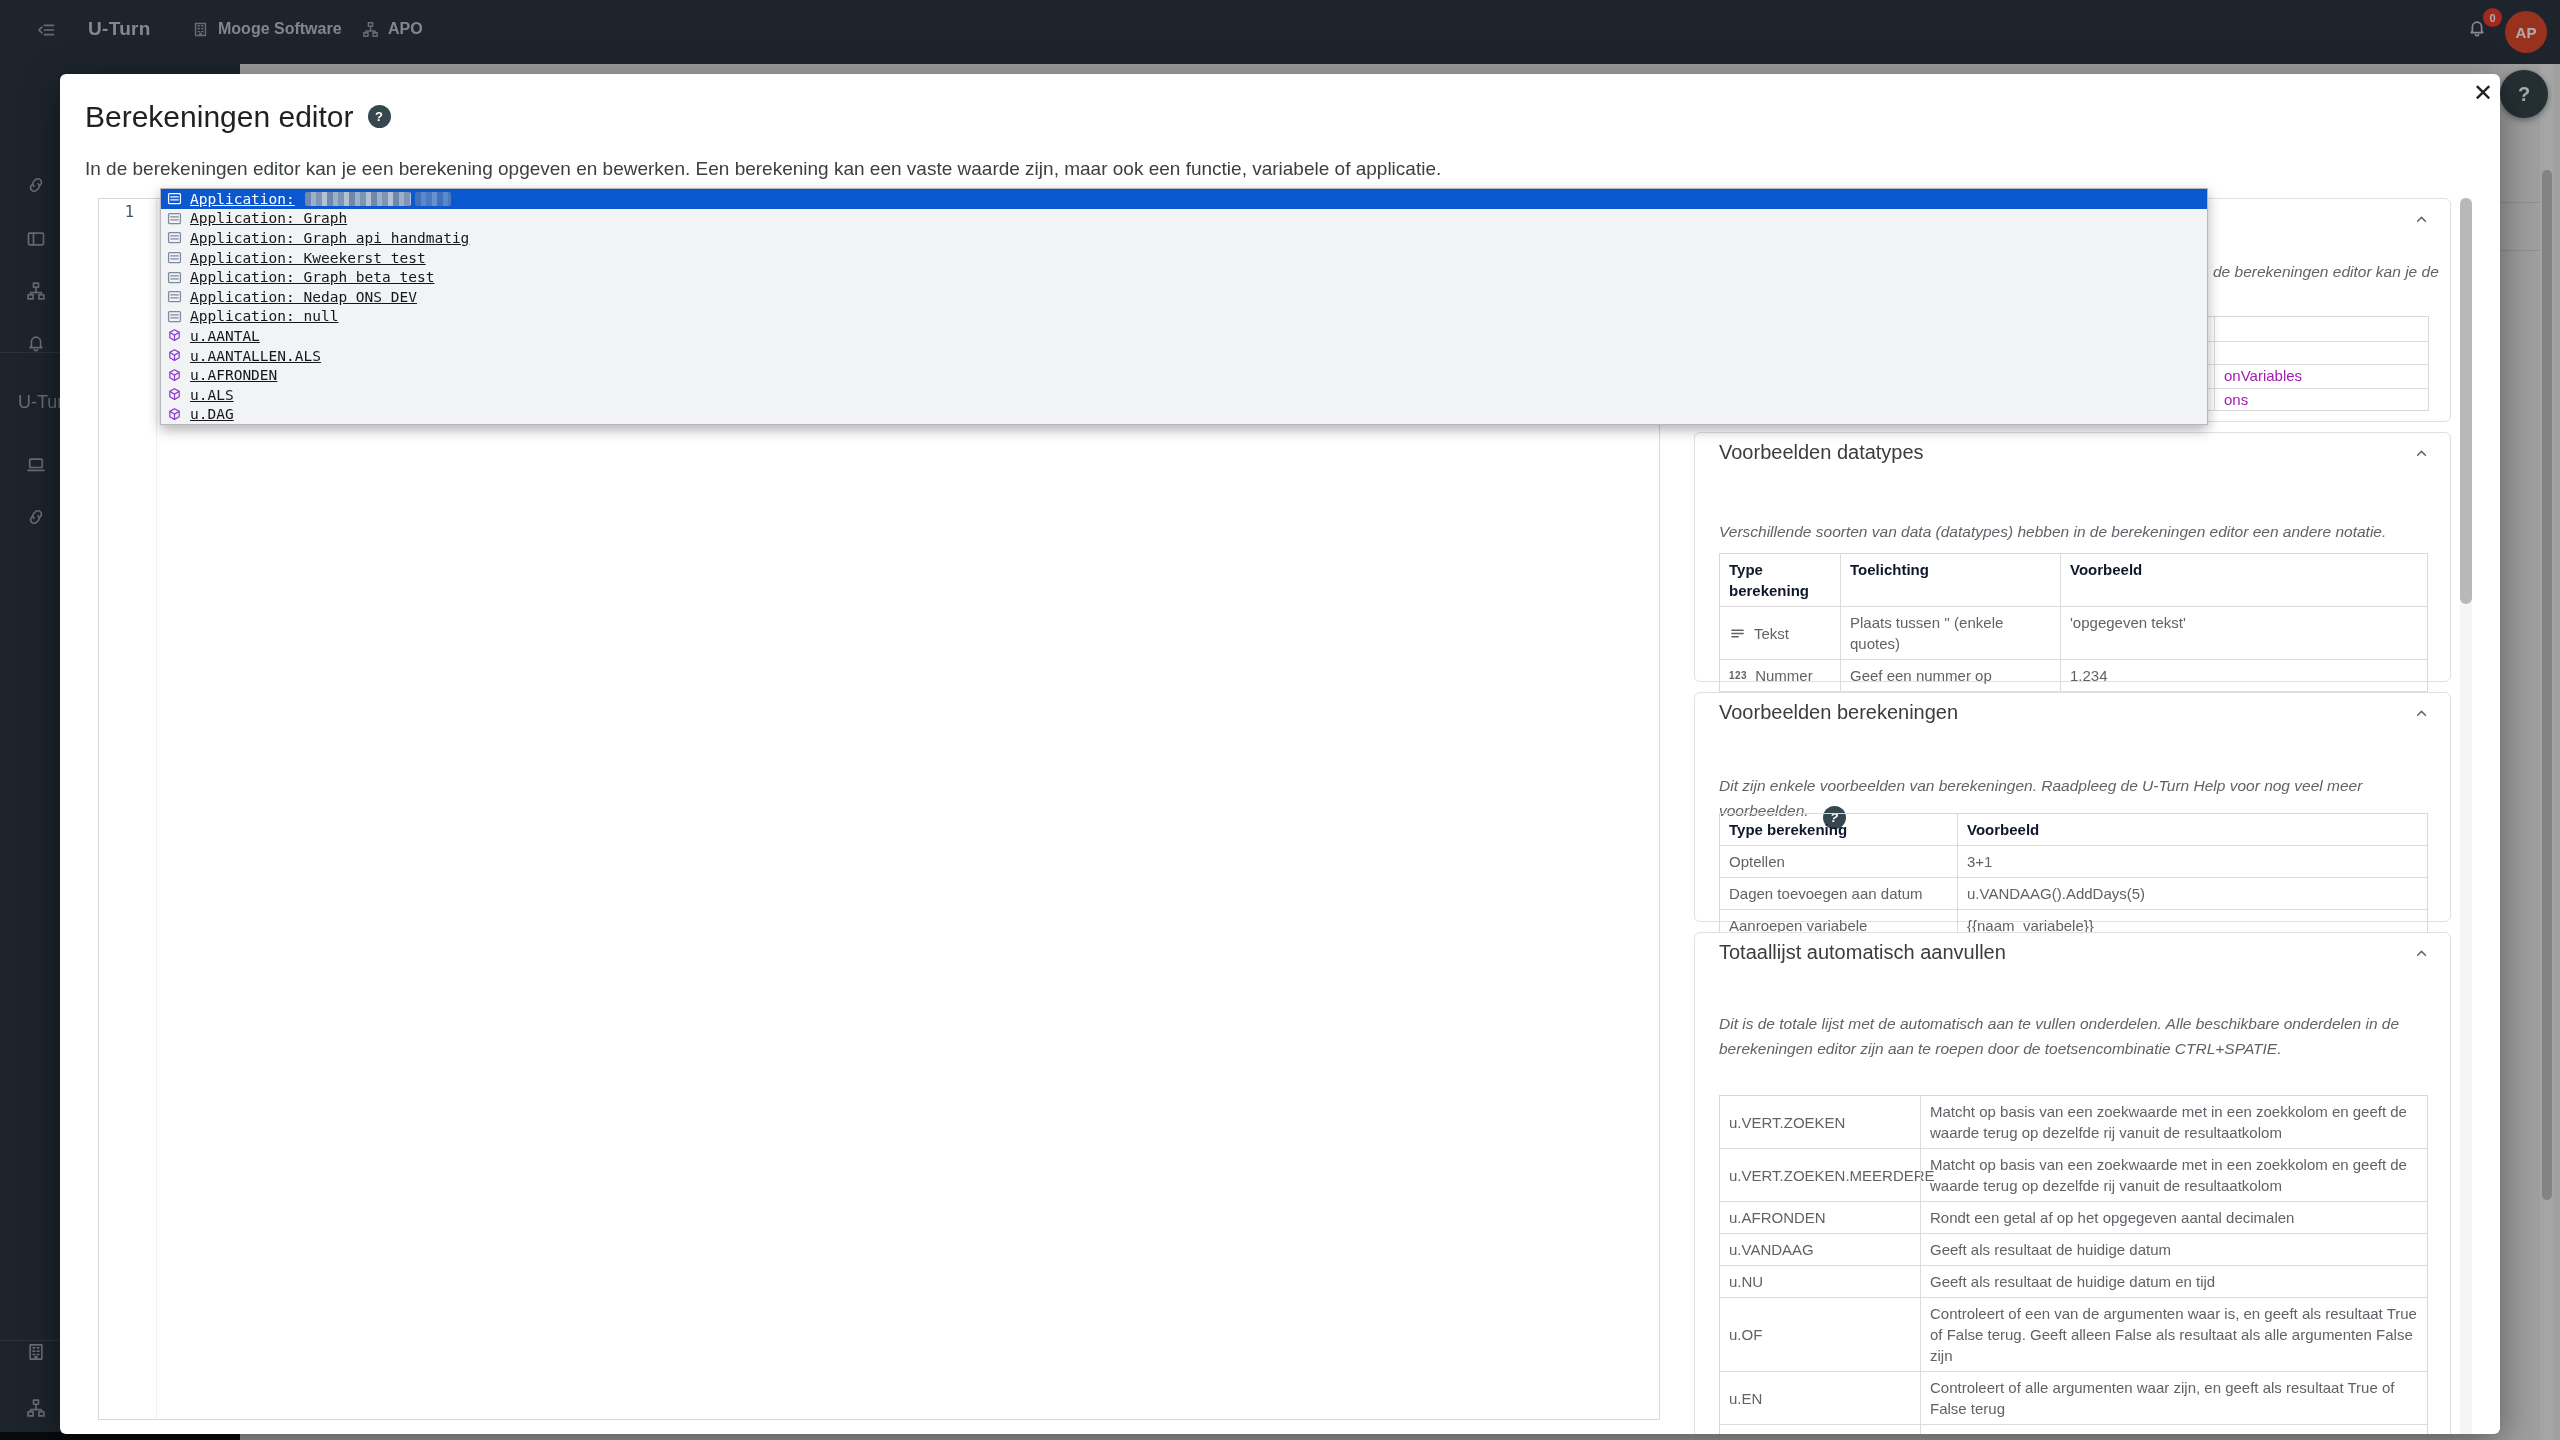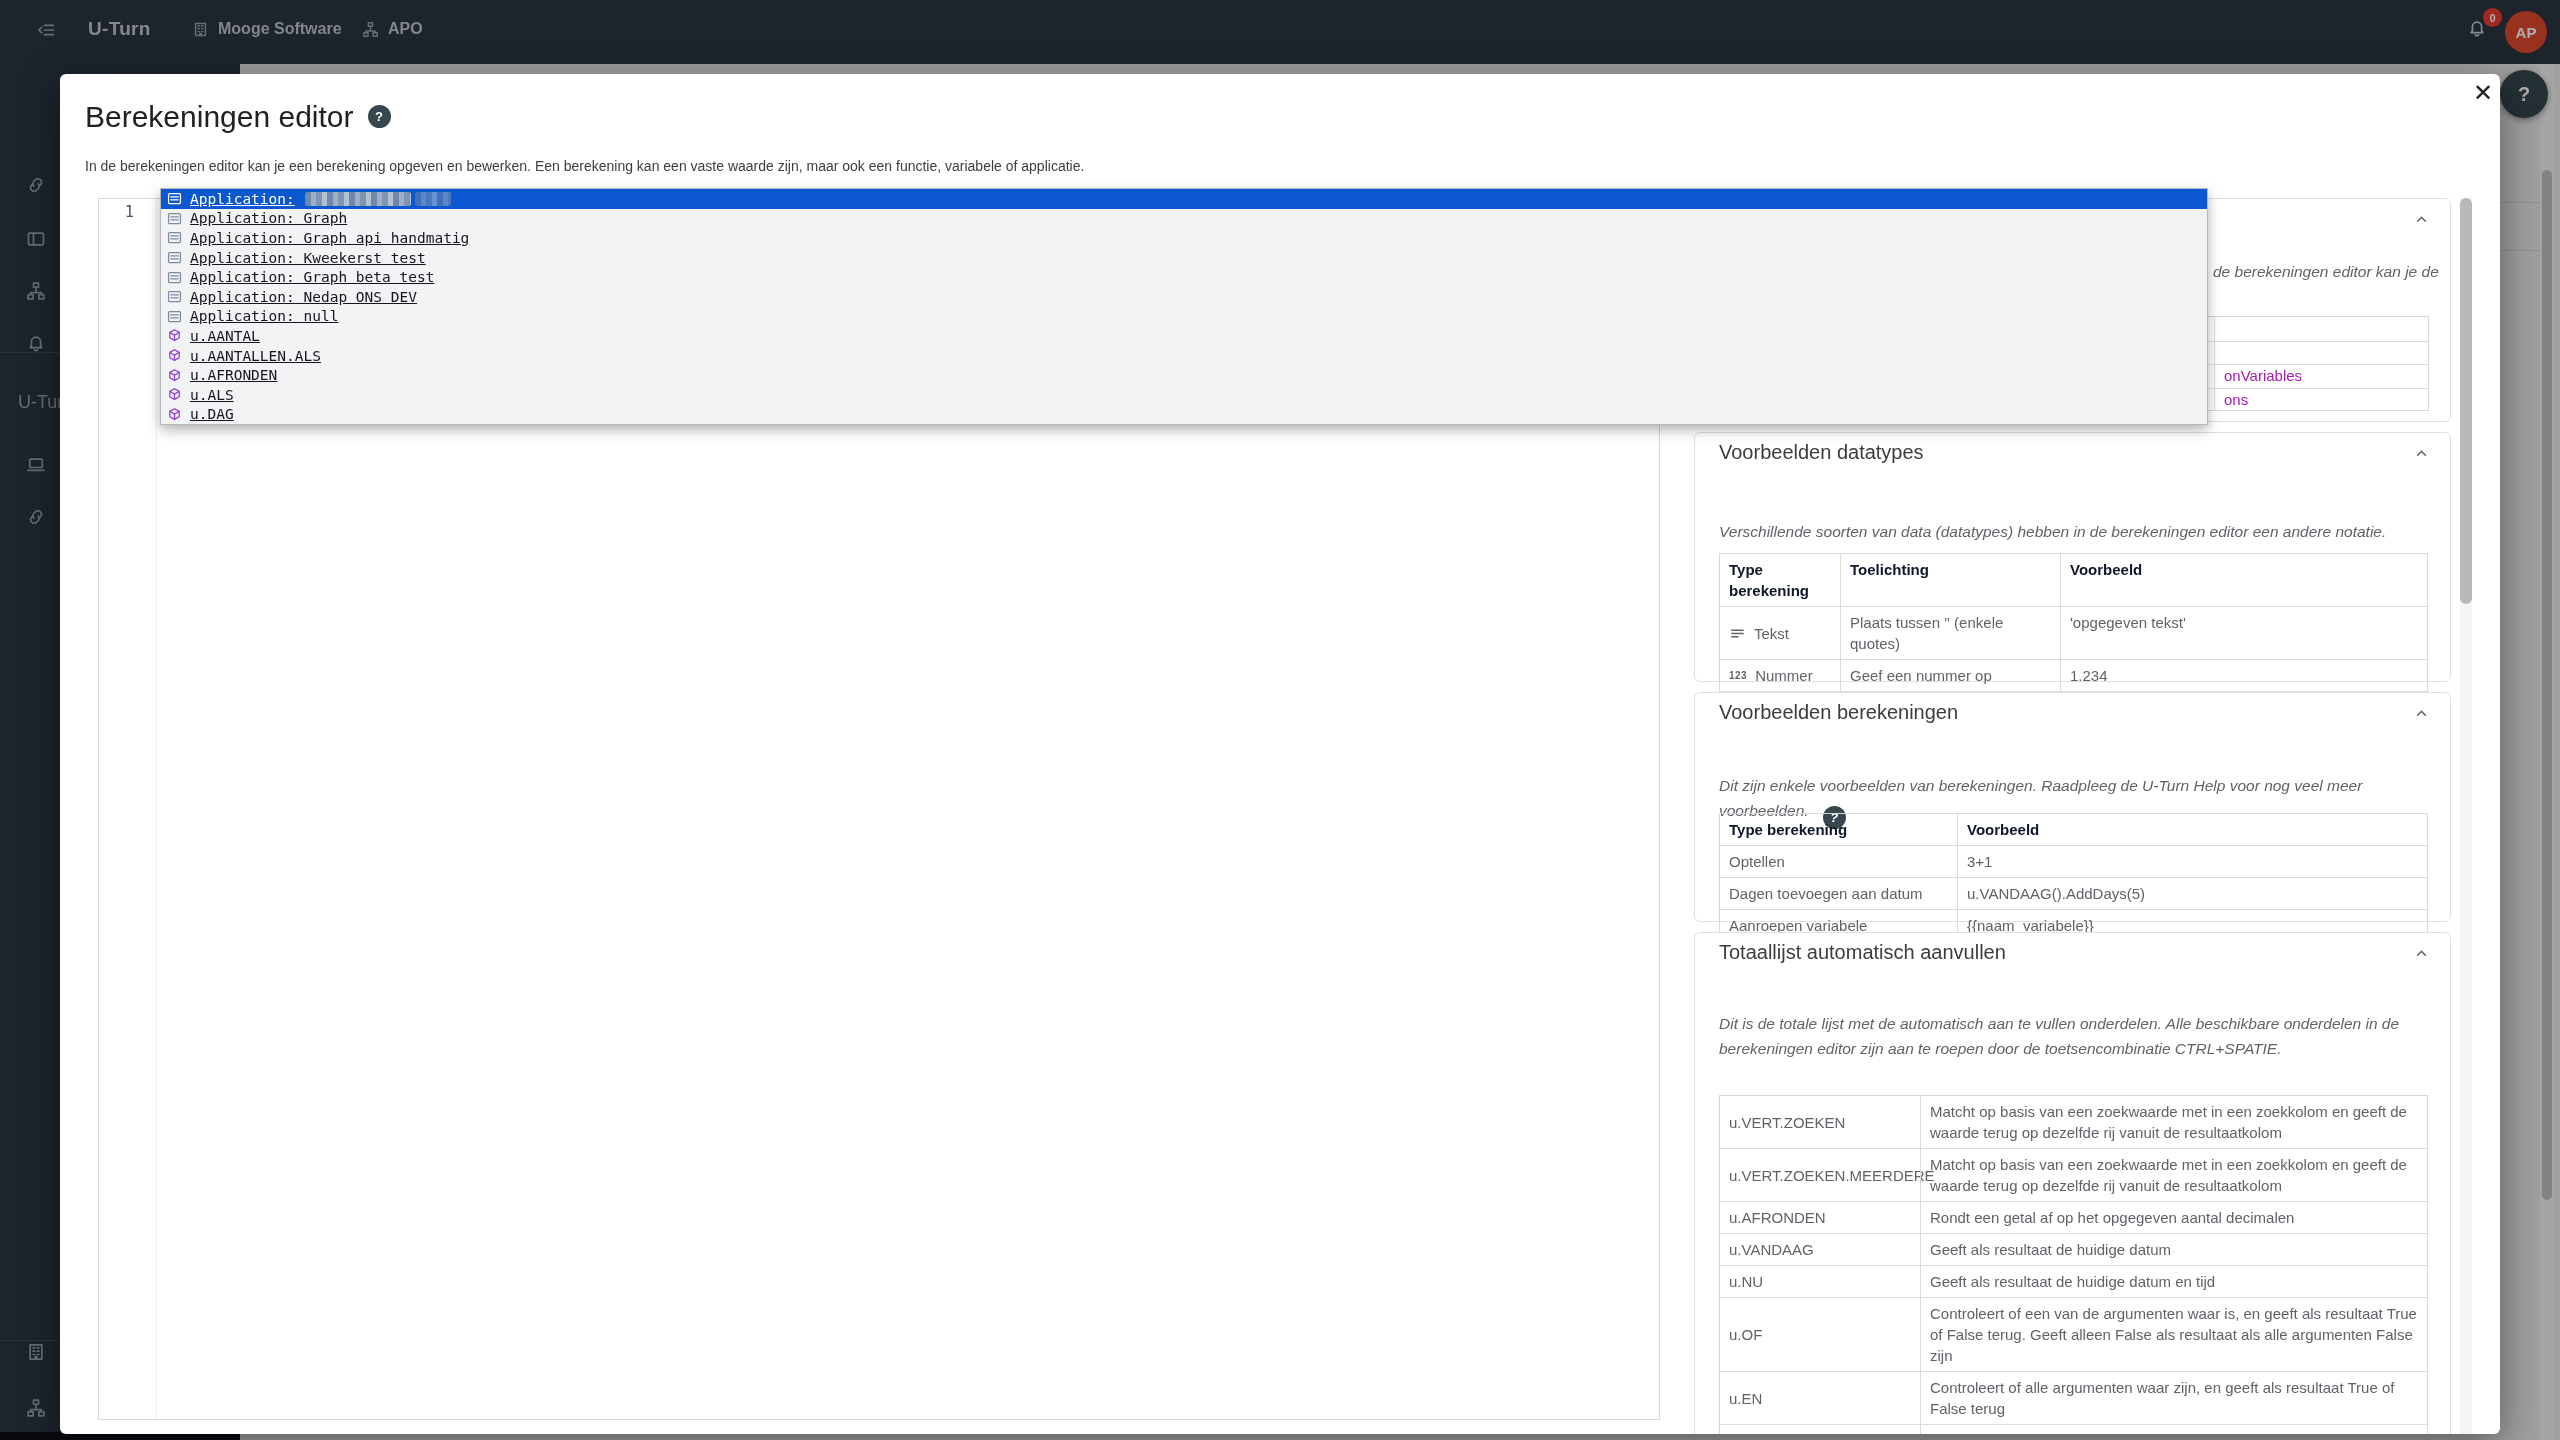--- a/index.html
+++ b/index.html
@@ -37,21 +37,21 @@
   .overlay{left:0;top:0;width:2560px;height:1440px;background:rgba(0,0,0,.32);z-index:10;}
 
   
   .modal{left:60px;top:42px;width:2440px;height:1360px;background:#fff;border-radius:6px;z-index:20;
          box-shadow:0 10px 40px rgba(0,0,0,.45);overflow:hidden;margin-top:32px;}
   .m-title{left:25px;top:26px;font-size:30px;color:#212121;}
   .help-badge{display:inline-flex;width:23px;height:23px;border-radius:50%;background:#37474f;color:#fff;
               font-size:13px;font-weight:bold;align-items:center;justify-content:center;vertical-align:6px;margin-left:14px;}
   .m-close{left:2406px;top:2px;width:34px;height:34px;font-size:24px;color:#222;display:flex;
            align-items:center;justify-content:center;cursor:pointer;}
-  .m-sub{left:25px;top:84px;font-size:14px;color:#3c4043;}
+  .m-sub{left:25px;top:84px;font-size:19px;color:#3c4043;}
 
   
   .editor{left:38px;top:124px;width:1562px;height:1222px;border:1px solid #d8d8d8;background:#fff;}
   .gutter{position:absolute;left:0;top:0;width:58px;height:100%;border-right:1px solid #f0f0f0;}
   .lineno{position:absolute;right:22px;top:4px;font-family:"DejaVu Sans Mono",monospace;font-size:15.5px;color:#44546a;}
   .cursor{position:absolute;left:65px;top:5px;width:2px;height:22px;background:#000;}
 
   
   .dropdown{left:160px;top:188px;width:2048px;z-index:30;background:#f2f3f4;border:1px solid #b5b8bc;
             box-shadow:0 5px 12px rgba(0,0,0,.3);}

